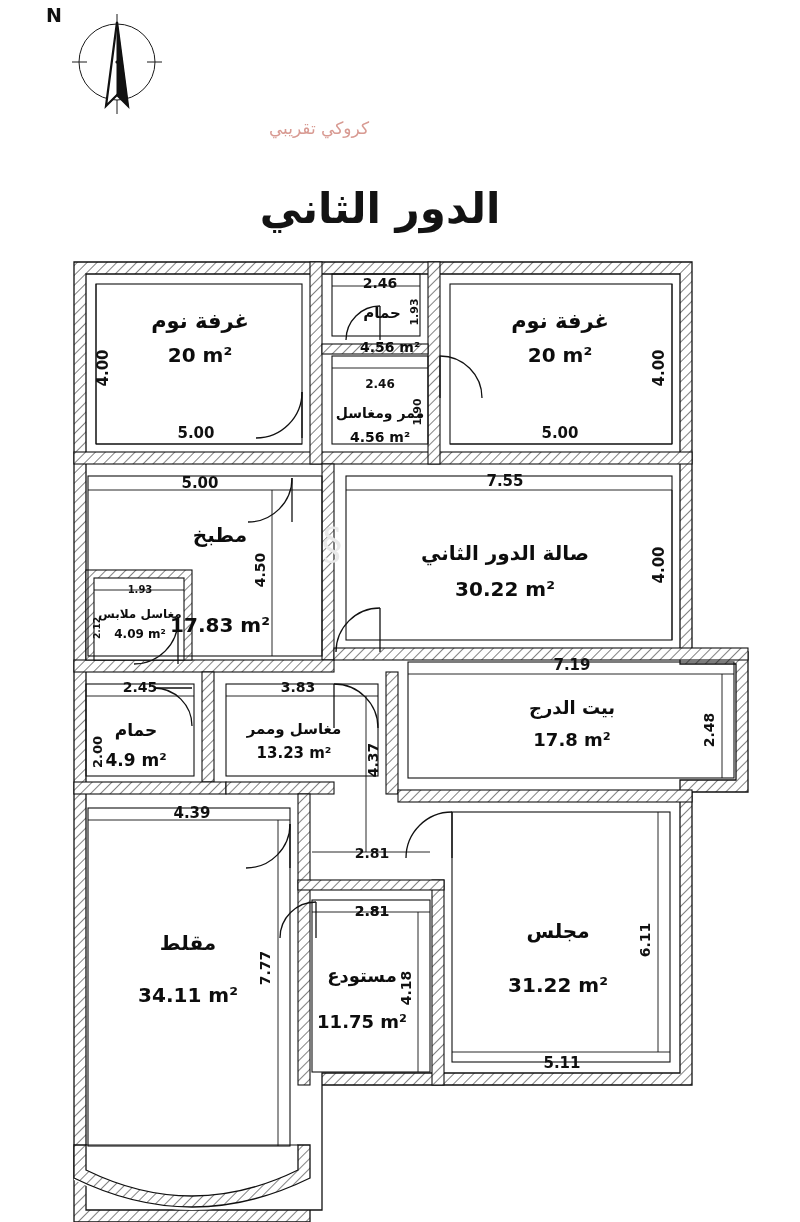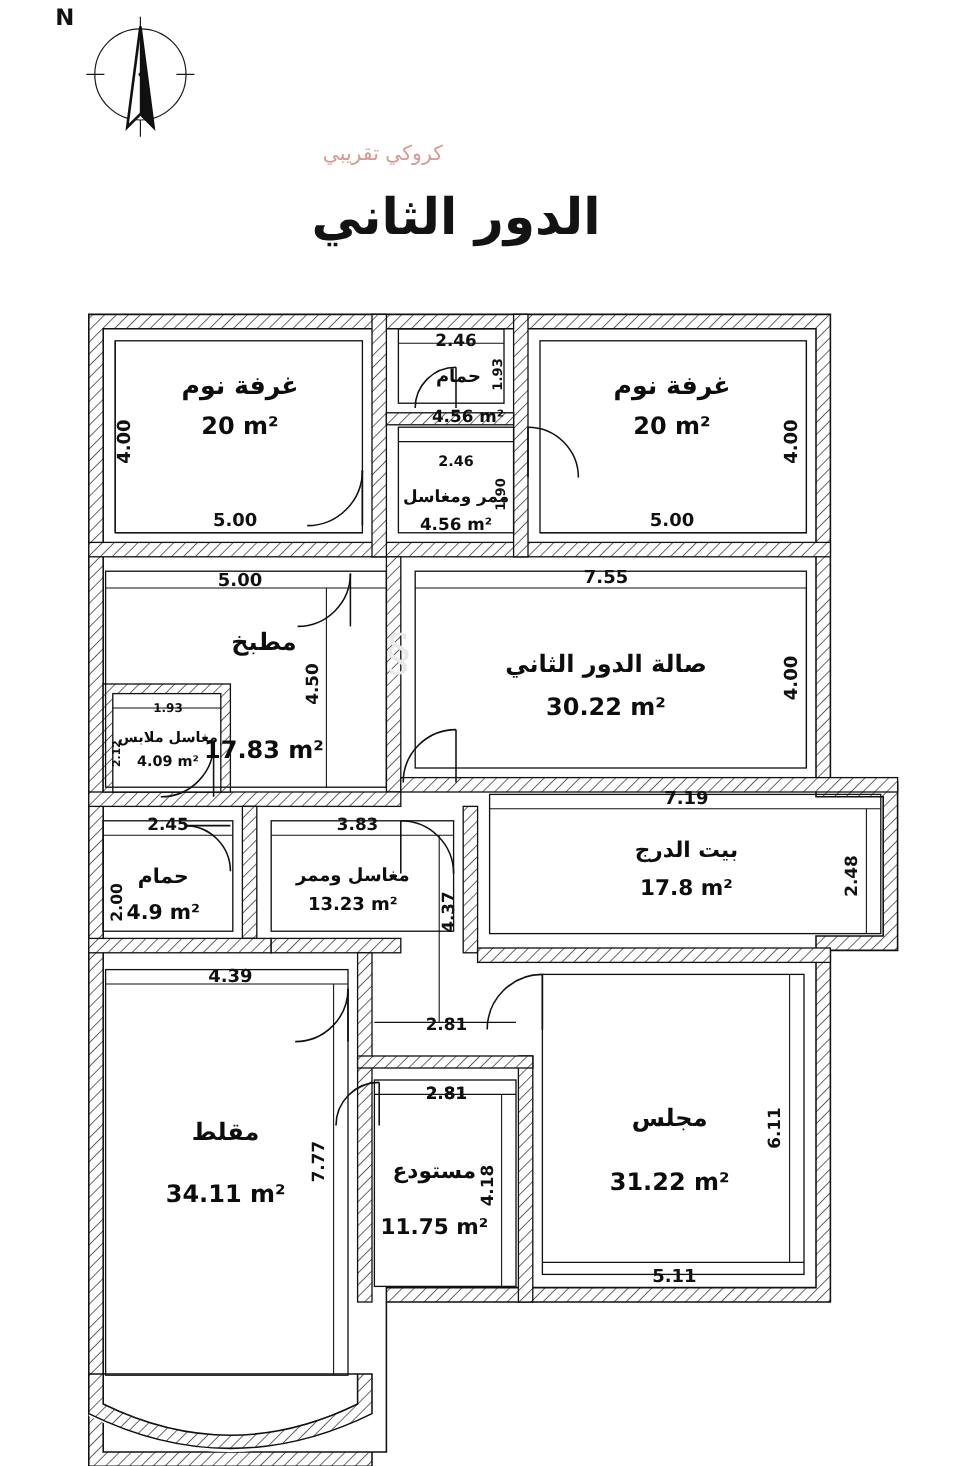--- a/index.html
+++ b/index.html
@@ -19,21 +19,21 @@
     font-family:"DejaVu Sans", sans-serif; letter-spacing:0;
   }
 
   .subtitle {
     position:absolute; left:0; top:118px; width:740px;
     text-align:center; font-size:17px; color:#d89a92;
     font-family:"DejaVu Sans", sans-serif; direction:rtl;
     padding-right:102px;
   }
   .maintitle {
-    position:absolute; left:0; top:156px; width:800px;
+    position:absolute; left:0; top:184px; width:800px;
     text-align:center; font-size:42px; font-weight:700; color:#131313;
     font-family:"DejaVu Sans", sans-serif; direction:rtl; letter-spacing:0;
     padding-right:40px;
   }
 
   #plan { position:absolute; left:0; top:240px; width:800px; height:982px; }
 
   
   .rm-name { font-family:"DejaVu Sans", sans-serif; font-weight:700; fill:#0d0d0d; text-anchor:middle; direction:rtl; }
   .rm-area { font-family:"DejaVu Sans", sans-serif; font-weight:700; fill:#0d0d0d; text-anchor:middle; }

